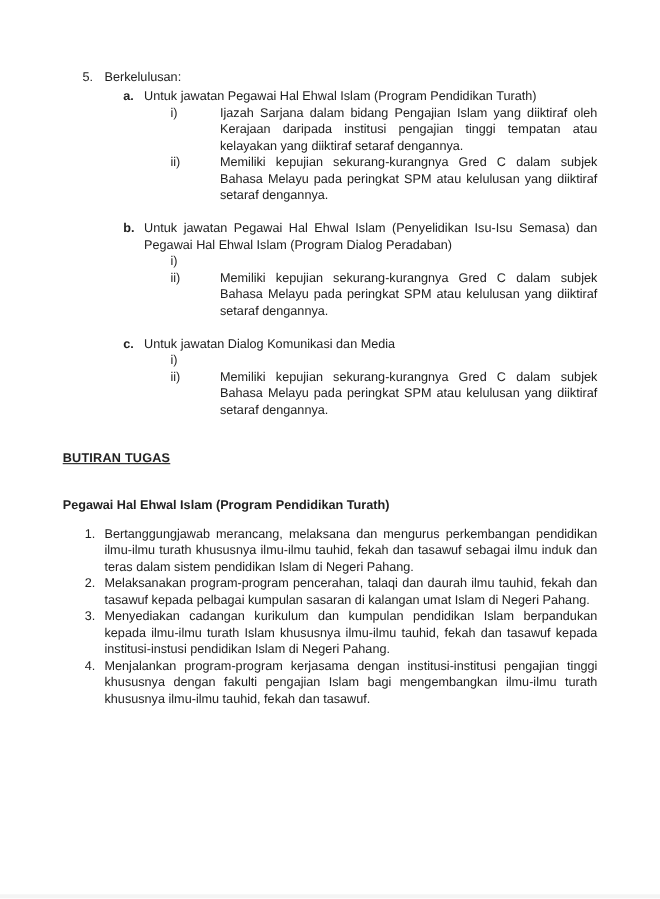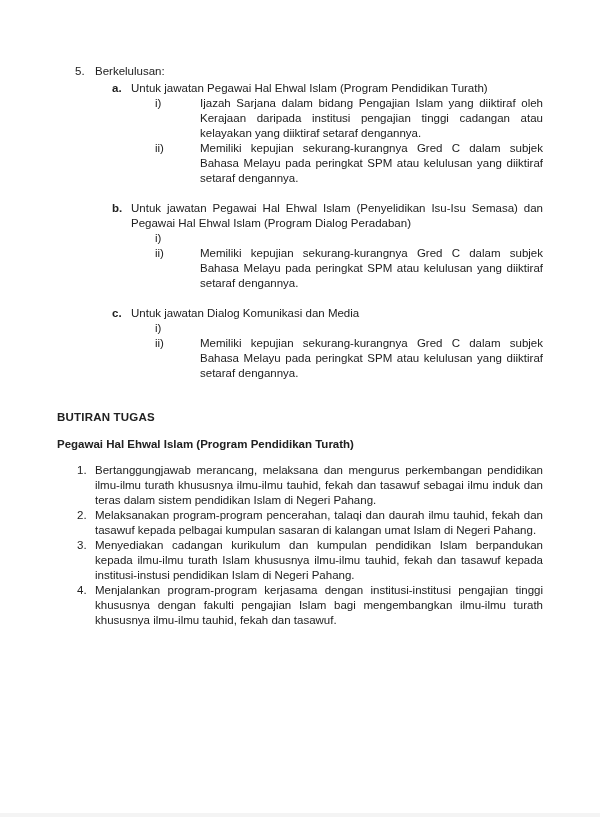--- a/index.html
+++ b/index.html
@@ -26,23 +26,24 @@
   .letter-row { margin-left: 55px; margin-top: 2px; }
   .letter-row.gap-above { margin-top: 15px; }
   .letter { flex: 0 0 19px; font-weight: 700; }
   .subheading-bold { font-weight: 400; text-align: justify; flex: 1 1 auto; }
   .roman-row { margin-left: 98px; }
   .roman-label { flex: 0 0 45px; }
   .req-text { flex: 1 1 auto; text-align: justify; }
   .duties { margin-top: 29px; }
   .duties-heading {
     font-weight: 700;
+    text-decoration: underline;
     letter-spacing: 0.2px;
   }
-  .duties-subheading { font-weight: 700; margin-top: 12px; }
+  .duties-subheading { font-weight: 700; margin-top: 28px; }
   .duties-list { margin-top: 11px; }
   .duty-row { margin-left: 20px; }
   .duty-num { flex: 0 0 18px; }
   .duty-text { flex: 1 1 auto; text-align: justify; }
   .page-bottom-edge {
     position: absolute;
     left: 0; right: 0; bottom: 0;
     height: 4px;
     background: #f4f4f4;
   }
@@ -57,21 +58,21 @@
       <span class="item5-num">5.</span>
       <span>Berkelulusan:</span>
     </div>
 
     <div class="row letter-row">
       <span class="letter">a.</span>
       <span class="subheading-bold">Untuk jawatan Pegawai Hal Ehwal Islam (Program Pendidikan Turath)</span>
     </div>
     <div class="row roman-row">
       <span class="roman-label">i)</span>
-      <span class="req-text">Ijazah Sarjana dalam bidang Pengajian Islam yang diiktiraf oleh Kerajaan daripada institusi pengajian tinggi cadangan atau kelayakan yang diiktiraf setaraf dengannya.</span>
+      <span class="req-text">Ijazah Sarjana dalam bidang Pengajian Islam yang diiktiraf oleh Kerajaan daripada institusi pengajian tinggi tempatan atau kelayakan yang diiktiraf setaraf dengannya.</span>
     </div>
     <div class="row roman-row">
       <span class="roman-label">ii)</span>
       <span class="req-text">Memiliki kepujian sekurang-kurangnya Gred C dalam subjek Bahasa Melayu pada peringkat SPM atau kelulusan yang diiktiraf setaraf dengannya.</span>
     </div>
 
     <div class="row letter-row gap-above">
       <span class="letter">b.</span>
       <span class="subheading-bold">Untuk jawatan Pegawai Hal Ehwal Islam (Penyelidikan Isu-Isu Semasa) dan Pegawai Hal Ehwal Islam (Program Dialog Peradaban)</span>
     </div>

